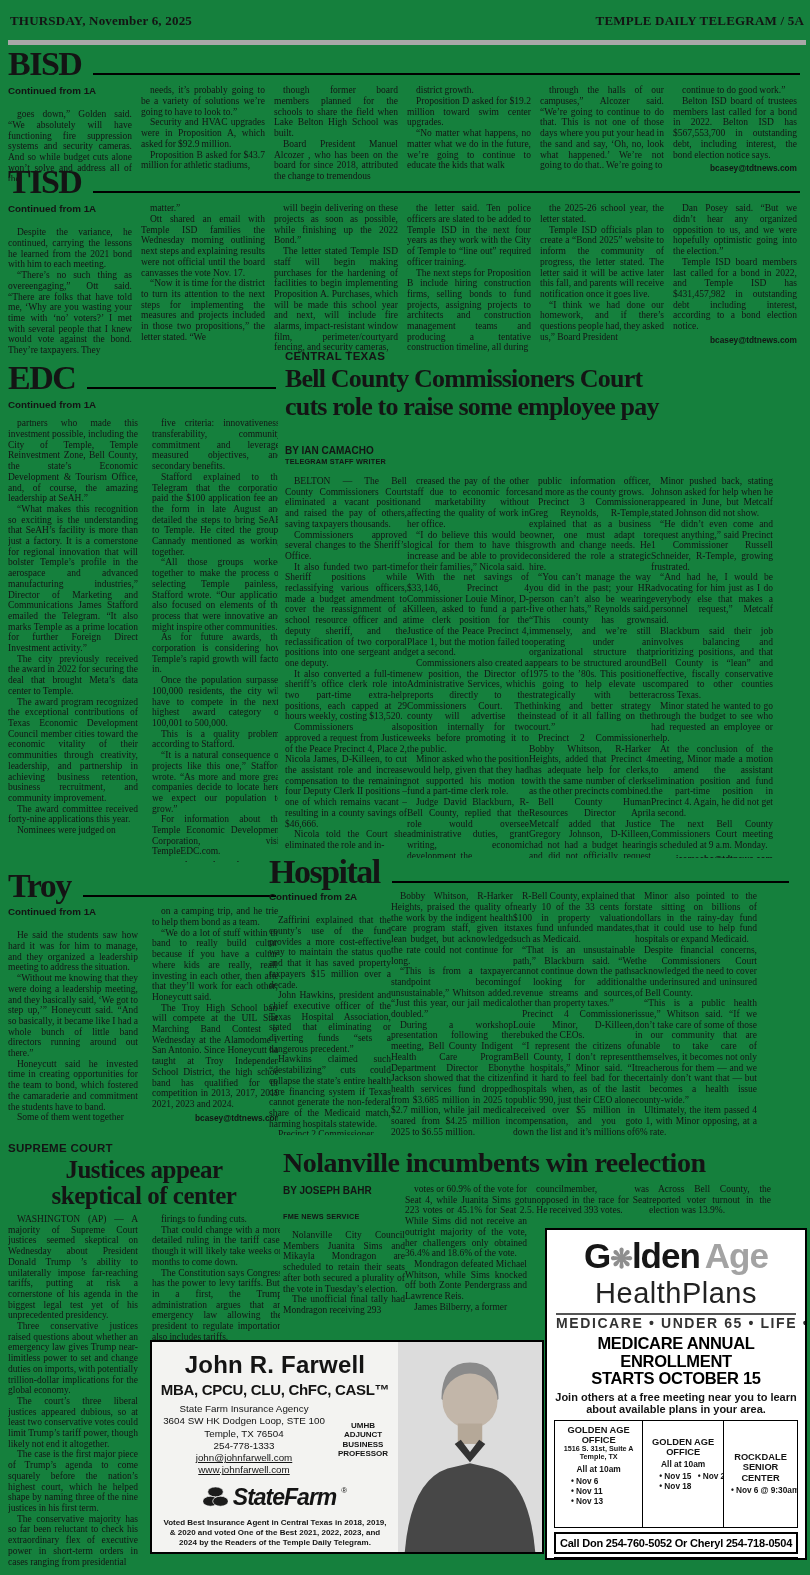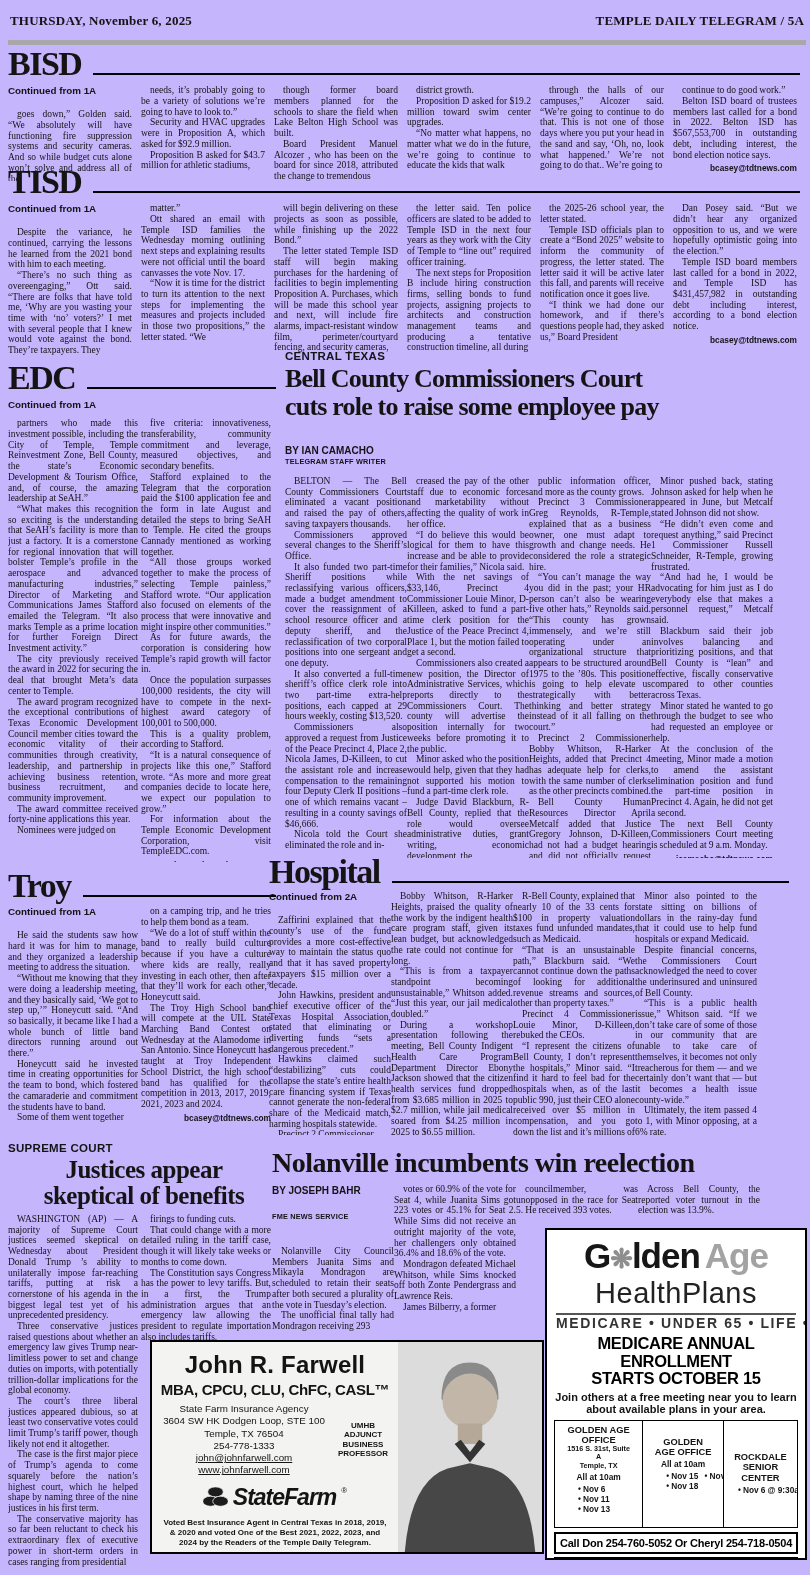--- a/index.html
+++ b/index.html
@@ -1,28 +1,28 @@
 <!DOCTYPE html>
 <html lang="en"><head>
 <meta charset="utf-8">
 <style>
   html,body{margin:0;padding:0;background:#fff}
-  .page{position:relative;width:810px;height:1575px;background:#c4b5fd;font-family:"Liberation Serif",serif;color:#141414;overflow:hidden}
+  .page{position:relative;width:810px;height:1575px;background:#15803d;font-family:"Liberation Serif",serif;color:#141414;overflow:hidden}
   
   .masthead{position:absolute;top:13px;left:10px;right:6px;display:flex;justify-content:space-between;font-size:13px;font-weight:bold;letter-spacing:.2px}
   .m-rule{position:absolute;top:40px;left:8px;right:4px;height:5px;background:#a8a8a8}
   
   .sec{position:absolute;overflow:hidden}
   .sec-head{display:flex;align-items:flex-end}
   .sec-title{font-size:34px;line-height:.95;font-weight:bold;letter-spacing:-1.5px;margin:0;white-space:nowrap}
   .head-rule{flex:1 1 auto;border-bottom:2px solid #000;margin:0 2px 5px 12px}
   .cols{display:flex;overflow:hidden;margin-top:6px}
   .cols6{gap:9px}.cols6 .col{width:124px}
   .cols4{gap:0}.cols4 .col{width:122px}
-  .cols2{gap:3px}.cols2 .col{width:130px}
+  .cols2{gap:14px}.cols2 .col{width:130px}
   .col{flex:0 0 auto;overflow:hidden}
   .para{font-size:9.5px;line-height:10.7px;text-align:justify;text-indent:9px;margin:0;word-spacing:-.2px;hyphens:auto;-webkit-hyphens:auto}
   .para.sig{font-family:"Liberation Sans",sans-serif;font-weight:bold;font-size:8.3px;text-align:right;text-indent:0;margin-top:3px;hyphens:none}
   .continued{font-family:"Liberation Sans",sans-serif;font-weight:bold;font-size:9.8px;margin:0 0 13px}
   .kicker{font-family:"Liberation Sans",sans-serif;font-weight:bold;font-size:11.5px;letter-spacing:.3px}
   .headline{font-weight:bold;margin:0}
   .hl-line{display:block}
   .byline{font-family:"Liberation Sans",sans-serif;font-weight:bold;font-size:10px;margin-top:24px}
   .byline-org{font-family:"Liberation Sans",sans-serif;font-weight:bold;font-size:7.3px;letter-spacing:.2px;margin-top:1px}
   
@@ -30,25 +30,25 @@
   #tisd{left:8px;top:166px;width:794px}    #tisd .cols{height:154px;margin-top:5px}
   #edc{left:8px;top:362px;width:270px;height:506px} #edc .continued{margin:5px 0 8px} #edc .cols{height:444px;margin-top:0}
   #bell{left:285px;top:350px;width:522px;height:508px}
   #bell .headline{font-size:26px;line-height:28px;letter-spacing:-.8px;margin-top:3px}
   #bell .cols{margin-top:10px;height:400px}
   #troy{left:8px;top:870px;width:270px;height:276px} #troy .cols{height:230px;margin-top:4px}
   #hospital{left:269px;top:856px;width:522px;height:286px} #hospital .cols{height:244px;margin-top:3px}
   #scotus{left:8px;top:1142px;width:272px;height:433px}
   #scotus .headline{font-size:25px;line-height:26px;text-align:center;letter-spacing:-.5px;margin-top:3px}
   #scotus .cols{margin-top:5px;height:356px}
-  #nolanville{left:272px;top:1148px;width:524px;height:193px}
+  #nolanville{left:283px;top:1148px;width:524px;height:193px}
   #nolanville .headline{font-size:28px;line-height:30px;letter-spacing:-.5px}
   #nolanville .cols{margin-top:6px;height:152px}
   #nolanville .byline{margin-top:1px;margin-bottom:16px}
-  #nolanville .byline-org{margin-bottom:25px}
+  #nolanville .byline-org{margin-bottom:9px}
   
   #farwell-ad{position:absolute;left:150px;top:1340px;width:390px;height:210px;border:2px solid #000;background:#f3f3f1;z-index:6;overflow:hidden}
   .fw-left{position:absolute;left:0;top:0;width:246px;height:100%;text-align:center;font-family:"Liberation Sans",sans-serif;padding-top:9px;box-sizing:border-box}
   .fw-name{font-size:24px;font-weight:bold;letter-spacing:.2px}
   .fw-creds{font-size:15px;font-weight:bold;margin-top:2px;letter-spacing:-.3px}
   .fw-mid{display:flex;align-items:center;margin-top:5px;padding:0 4px}
   .fw-addr{flex:1;font-size:9.8px;line-height:12.3px}
   .fw-addr .u{text-decoration:underline}
   .fw-badge{width:62px}
   .fw-badge .para{font-family:"Liberation Sans",sans-serif;font-weight:bold;font-size:8px;line-height:9.6px;text-align:center;text-indent:0;hyphens:none}
@@ -61,21 +61,21 @@
   
   #golden-ad{position:absolute;left:545px;top:1228px;width:262px;height:332px;border:2px solid #000;background:#fff;z-index:6;padding:7px 7px 0;font-family:"Liberation Sans",sans-serif;overflow:hidden;text-align:center;box-sizing:border-box}
   .ga-brand{font-family:Liberation Sans, sans-serif;font-weight:bold;font-size:35px;line-height:37px;letter-spacing:-1px;color:#161616}
   .ga-pin{color:#8e8e8e;font-size:27px}
   .ga-age{color:#a3a3a3;margin-left:5px}
   .ga-health{font-size:29px;line-height:30px;color:#222;letter-spacing:.5px;font-weight:400}
   .ga-tag{border-top:2px solid #555;margin:5px 2px 0;padding-top:0;font-size:14px;font-weight:bold;letter-spacing:1.6px;color:#333;white-space:nowrap}
   .ga-h1{font-size:16.5px;font-weight:bold;letter-spacing:-.3px;margin-top:4px;line-height:17.5px;color:#000}
   .ga-sub{font-size:11px;font-weight:bold;line-height:12.5px;margin-top:3px}
   .ga-offices{display:flex;margin-top:4px;text-align:center}
-  .ga-box{border:1.5px solid #000;padding:4px 10px;height:108px;box-sizing:border-box;overflow:hidden}
+  .ga-box{border:1.5px solid #000;padding:4px 3px;height:108px;box-sizing:border-box;overflow:hidden}
   .ga-box1{width:93px}.ga-box2{width:84px;border-left:none}.ga-box3{width:77px;border-left:none;display:flex;flex-direction:column;justify-content:center}
   .ga-box-title{font-size:9.3px;font-weight:bold;line-height:10.3px}
   .ga-box-line{font-size:7.2px;font-weight:bold;line-height:8.2px}
   .ga-box-time{font-size:8.4px;font-weight:bold;margin-top:2px}
   .ga-dates{margin-top:2px;text-align:left;padding-left:13px}
   .ga-box3 .ga-dates{padding-left:4px}
   .ga-dates .para{font-size:8.3px;font-family:"Liberation Sans",sans-serif;font-weight:bold;line-height:10px;text-indent:0;text-align:left;hyphens:none;white-space:pre}
   .ga-call{border:2px solid #000;margin-top:4px;font-size:11px;font-weight:bold;padding:3px 0;letter-spacing:-.2px;color:#000}
   .ga-addrbar{background:#000;color:#fff;margin-top:3px;padding:3px 2px 4px}
   .ga-addr1{font-size:8.4px;font-weight:bold;letter-spacing:-.1px}
@@ -298,21 +298,21 @@
           <p class="para">“This is a public health issue,” Whitson said. “If we don’t take care of some of those in our community that are unable to take care of themselves, it becomes not only treacherous for them — and we certainly don’t want that — but it becomes a health issue county-wide.”</p>
           <p class="para">Ultimately, the item passed 4 to 1, with Minor opposing, at a 6% rate.</p>
         </div>
     </div>
   </section>
 
   <section class="sec" id="scotus">
     <div class="kicker">SUPREME COURT</div>
     <h1 class="headline">
       <span class="hl-line">Justices appear</span>
-      <span class="hl-line">skeptical of benefits</span>
+      <span class="hl-line">skeptical of center</span>
     </h1>
     <div class="cols cols2">
       <div class="col">
           <p class="para">WASHINGTON (AP) — A majority of Supreme Court justices seemed skeptical on Wednesday about President Donald Trump ’s ability to unilaterally impose far-reaching tariffs, putting at risk a cornerstone of his agenda in the biggest legal test yet of his unprecedented presidency.</p>
           <p class="para">Three conservative justices raised questions about whether an emergency law gives Trump near-limitless power to set and change duties on imports, with potentially trillion-dollar implications for the global economy.</p>
           <p class="para">The court’s three liberal justices appeared dubious, so at least two conservative votes could limit Trump’s tariff power, though likely not end it altogether.</p>
           <p class="para">The case is the first major piece of Trump’s agenda to come squarely before the nation’s highest court, which he helped shape by naming three of the nine justices in his first term.</p>
           <p class="para">The conservative majority has so far been reluctant to check his extraordinary flex of executive power in short-term orders in cases ranging from presidential</p>
         </div>
       <div class="col">

